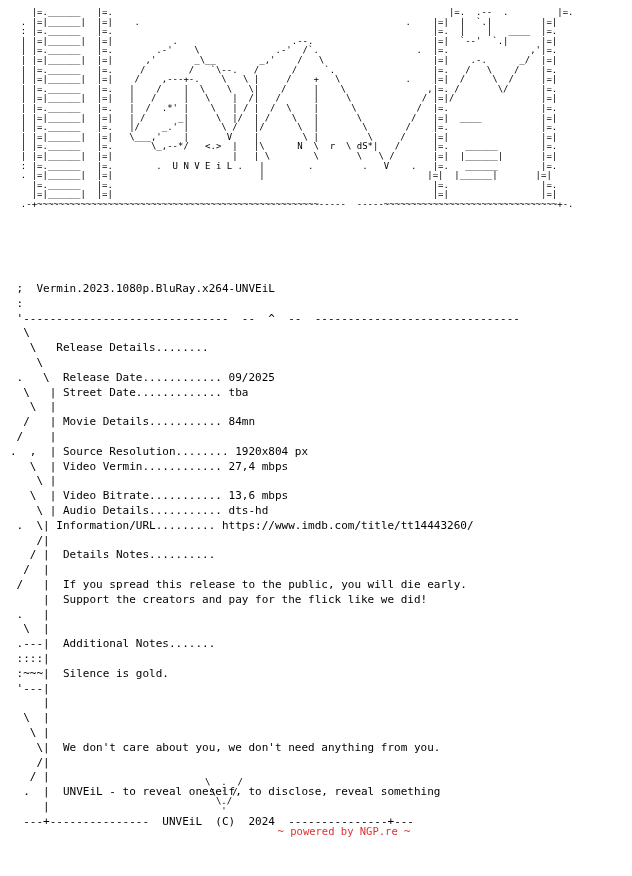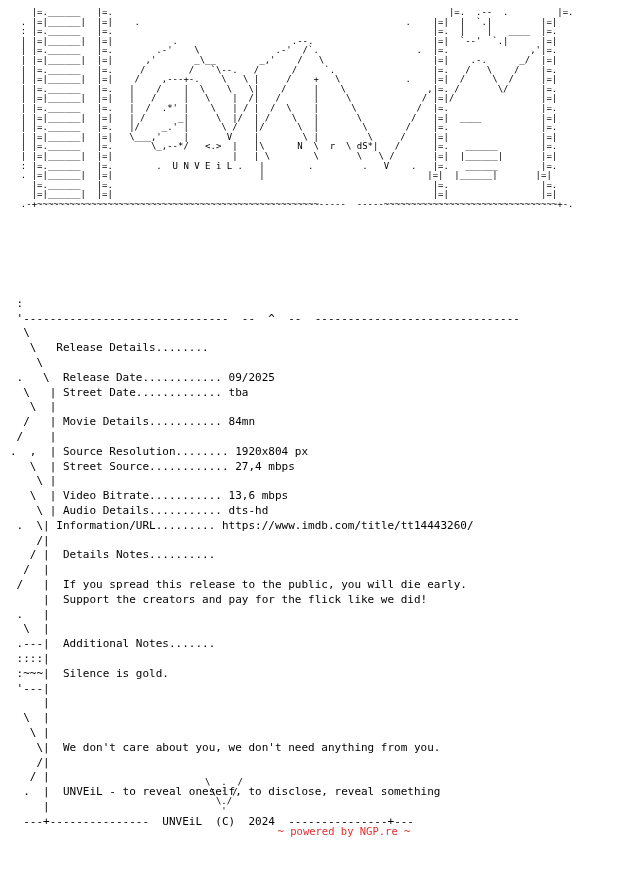--- a/index.html
+++ b/index.html
@@ -74,33 +74,33 @@
   | |=.______   |=.   |/    _.' |      \ /   |/      \  |        \       /    |=.                 |=.
   | |=|______|  |=|   \___,'    |       V    |        \ |         \     /     |=|                 |=|
   | |=.______   |=.       \_,--*/   &lt;.&gt;  |   |\      N  \  r  \ dS*|   /      |=.   ______        |=.
   | |=|______|  |=|                      |   | \        \       \   \ /       |=|  |______|       |=|
   : |=.______   |=.        .  U N V E i L .   |        .         .   V    .   |=.   ______        |=.
   . |=|______|  |=|                           |                              |=|  |______|       |=|
     |=.______   |=.                                                           |=.                 |=.
     |=|______|  |=|                                                           |=|                 |=|
   .-+~~~~~~~~~~~~~~~~~~~~~~~~~~~~~~~~~~~~~~~~~~~~~~~~~~~~-----  -----~~~~~~~~~~~~~~~~~~~~~~~~~~~~~~~~+-.</div>
 
-<div class="body-block">
+<div class="body-block"><span> ;  <span>Vermin.2023.1080p.BluRay.x264-UNVEiL</span></span>
  :
  '-------------------------------  --  ^  --  -------------------------------
   \
    \   <span>Release Details........</span>
     \
  .   \  <span>Release Date............</span> <span>09/2025</span>
   \   | <span>Street Date.............</span> <span>tba</span>
    \  |
   /   | <span>Movie Details...........</span> <span>84mn</span>
  /    |
 .  ,  | <span>Source Resolution........</span> <span>1920x804 px</span>
-   \  | <span>Street Source............</span> <span>27,4 mbps</span>
+   \  | <span>Video Vermin............</span> <span>27,4 mbps</span>
     \ |
    \  | <span>Video Bitrate...........</span> <span>13,6 mbps</span>
     \ | <span>Audio Details...........</span> <span>dts-hd</span>
  .  \| <span>Information/URL.........</span> <span>https://www.imdb.com/title/tt14443260/</span>
     /|
    / |  <span>Details Notes..........</span>
   /  |
  /   |  <span>If you spread this release to the public, you will die early.</span>
      |  <span>Support the creators and pay for the flick like we did!</span>
  .   |

